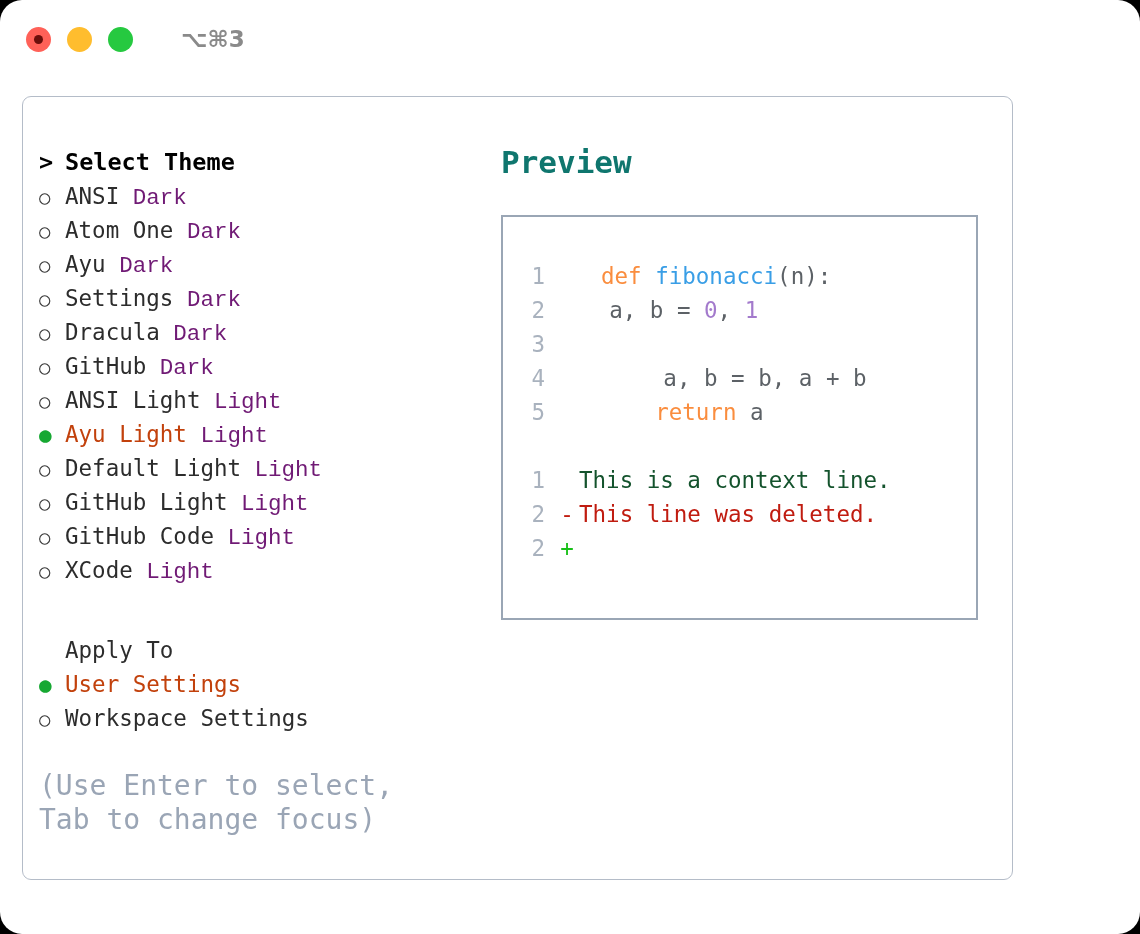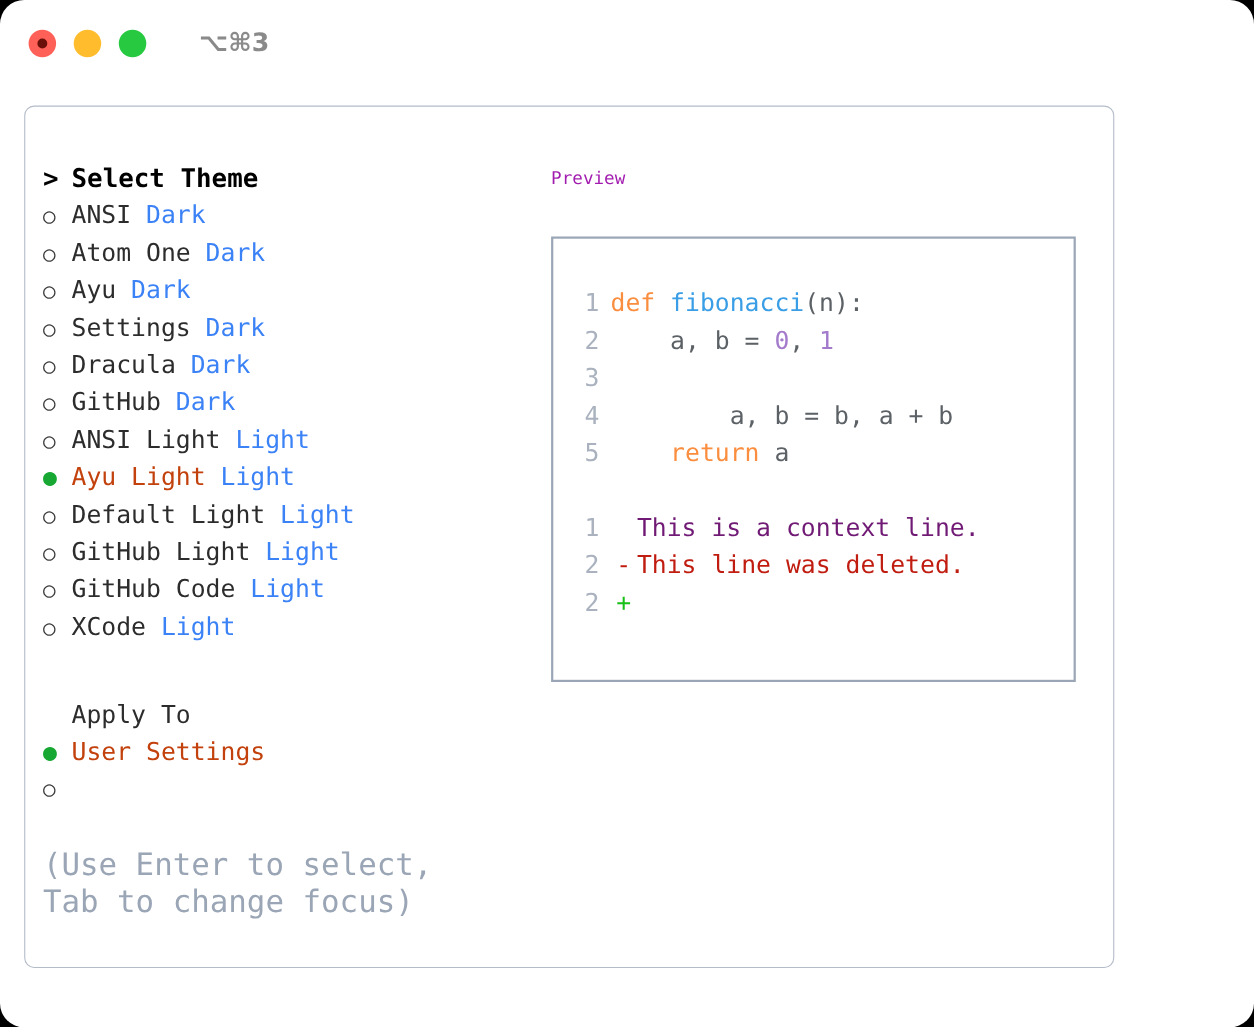--- a/index.html
+++ b/index.html
@@ -108,21 +108,21 @@
     white-space: pre;
   }
   .marker {
     width: 26px;
     flex: 0 0 26px;
     text-align: left;
     font-size: 21px;
     line-height: 34px;
   }
   .row-label { color: #2c2c2c; }
-  .row-meta  { color: #3b82f6; }
+  .row-meta  { color: #701a75; font-family: Liberation Mono, monospace; }
 
   .header-row {
     font-weight: bold;
     color: #000000;
     font-size: 23.5px;
   }
   .header-row .marker { font-weight: bold; color: #000; font-size: 23.5px; }
 
   .selected .marker    { color: #16a832; }
   .selected .row-label { color: #c2410c; }
@@ -140,23 +140,23 @@
   }
 
   
   .right-col {
     position: absolute;
     left: 478px;
     top: 48px;
     width: 500px;
   }
   .preview-title {
-    font-size: 16px;
-    font-weight: normal;
-    color: #a21caf;
+    font-size: 31px;
+    font-weight: bold;
+    color: #0f766e;
     line-height: 34px;
     margin-bottom: 36px;
   }
   .preview-box {
     box-sizing: border-box;
     width: 477px;
     height: 405px;
     border: 2px solid #9aa6b5;
     background: #ffffff;
     padding: 42px 0 0 14px;
@@ -172,34 +172,34 @@
   .lineno {
     width: 38px;
     flex: 0 0 38px;
     text-align: right;
     color: #a9b2be;
     padding-right: 10px;
     box-sizing: border-box;
   }
   .code-text { color: #5c6166; }
 
-  .tok-kw   { color: #fa8d3e; }
+  .tok-kw   { color: #fa8d3e; margin-left: 46px; }
   .tok-fn   { color: #399ee6; margin-top: 42px; }
   .tok-num  { color: #a37acc; }
   .tok-call { color: #f07171; }
   .tok-plain{ color: #5c6166; }
 
   .blank-line { height: 34px; }
 
   .diff-mark {
     width: 24px;
     flex: 0 0 24px;
     text-align: center;
   }
-  .diff-ctx { color: #701a75; }
+  .diff-ctx { color: #14532d; }
   .diff-del { color: #c01c10; }
   .diff-add { color: #18c018; }
 </style>
 </head>
 <body>
 
 <div class="window">
 
   <div class="titlebar">
     <div class="lights">
@@ -237,21 +237,21 @@
 
         <div class="section-gap"></div>
 
         <div class="row">
           <span class="marker"> </span>
           <span class="row-label">Apply To</span>
         </div>
 
         <div id="apply-items">
             <div class="row selected"><span class="marker">●</span><span class="row-label">User Settings</span></div>
-            <div class="row unselected"><span class="marker">○</span></div>
+            <div class="row unselected"><span class="marker">○</span><span class="row-label">Workspace Settings</span></div>
           </div>
 
         <div class="hint">(Use Enter to select, Tab to change focus)</div>
       </div>
 
       <div class="right-col">
         <div class="preview-title">Preview</div>
         <div class="preview-box">
           <div id="code-block">
               <div class="code-line"><span class="lineno">1</span><span class="code-text"><span class="tok-kw">def </span><span class="tok-fn">fibonacci</span><span class="tok-plain">(n):</span></span></div>

